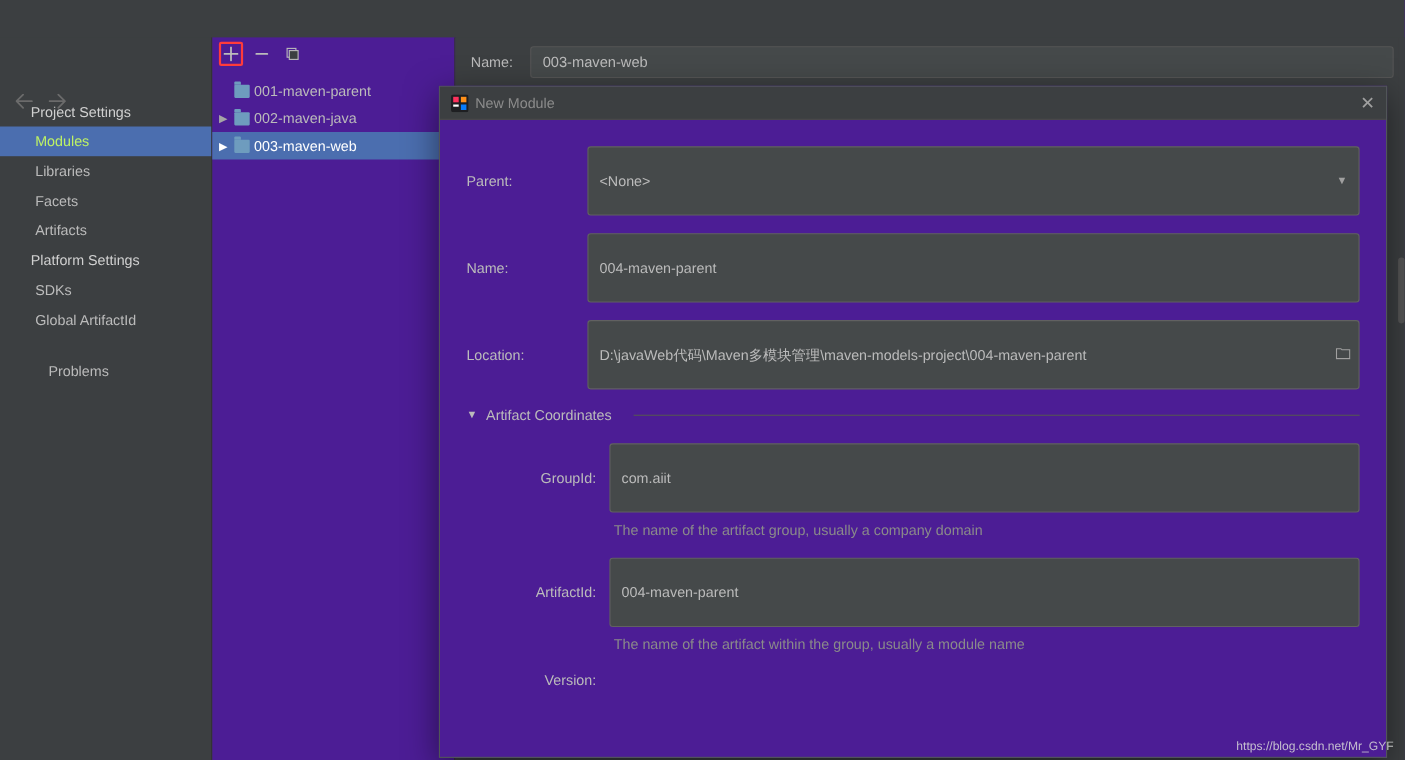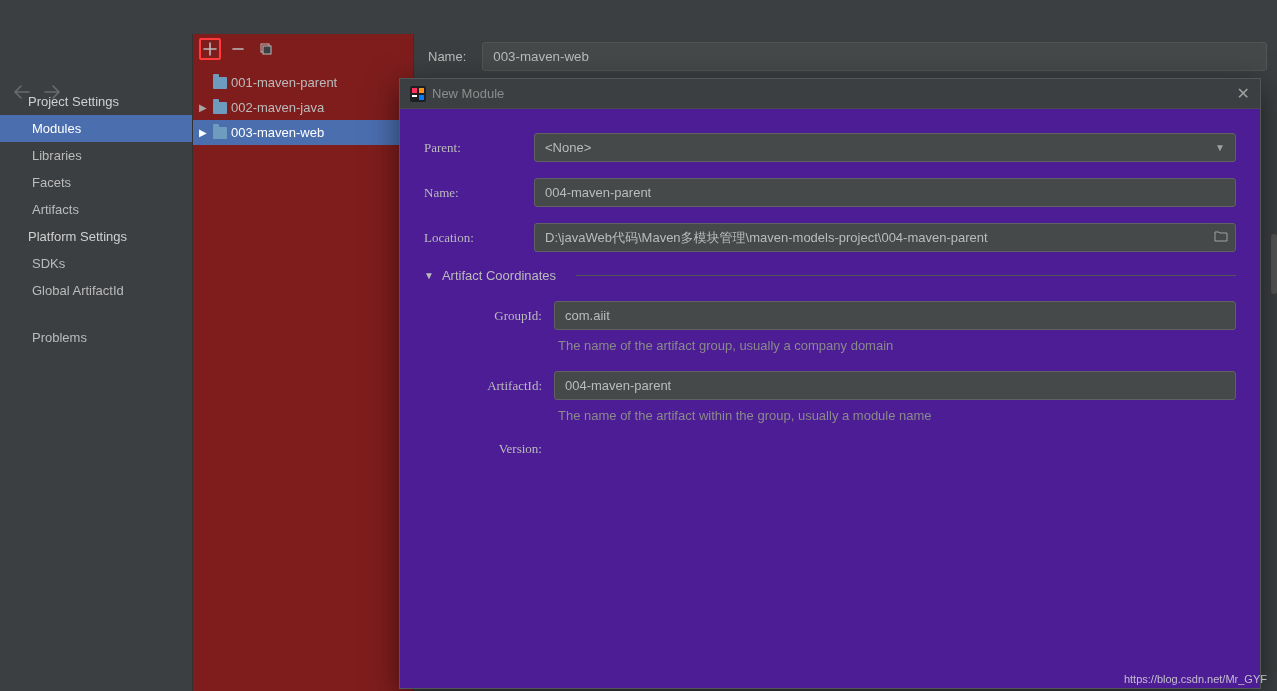--- a/index.html
+++ b/index.html
@@ -14,24 +14,24 @@
   .nav-row { height: 30px; display: flex; align-items: center; padding: 0 10px; gap: 14px; }
   .nav-row .arrow { color: #6b6b6b; }
 
   
   .main { display: flex; height: calc(691px - 34px); position: absolute; top: 34px; left: 0; right: 0; }
 
   
   .sidebar { width: 193px; background: #3c3f41; border-right: 1px solid #323232; padding-top: 14px; }
   .sidebar .section-h { color: #d0d0d0; font-weight: 400; font-size: 13px; padding: 6px 10px 6px 28px; }
   .sidebar .item { padding: 6px 10px 6px 32px; color: #bbbbbb; cursor: pointer; }
-  .sidebar .item.selected { background: #4b6eaf; color: #ffffff; }
-
-  
-  .tree-col { width: 221px; border-right: 1px solid #323232; padding-top: 0; background: #7f1d1d; }
+  .sidebar .item.selected { background: #4b6eaf; color: #bef264; }
+
+  
+  .tree-col { width: 221px; border-right: 1px solid #323232; padding-top: 0; background: #4c1d95; }
   .tree-toolbar { height: 30px; display: flex; align-items: center; gap: 6px; padding: 0 6px; }
   .tb-btn { width: 22px; height: 22px; display: flex; align-items: center; justify-content: center; color: #bbbbbb; cursor: pointer; }
   .tb-btn.highlight { border: 2px solid #ff3b3b; border-radius: 2px; }
   .tree { padding-top: 6px; }
   .tree-row { display: flex; align-items: center; height: 25px; padding-left: 6px; gap: 4px; color: #bbbbbb; cursor: pointer; }
   .tree-row.selected { background: #4b6eaf; color: #ffffff; }
   .tree-row .exp { width: 10px; color: #a6a6a6; font-size: 10px; }
   .folder-icon { width: 14px; height: 12px; background: #6e9cbe; border-radius: 1px; position: relative; }
   .folder-icon::before { content:""; position:absolute; top:-3px; left:0; width:6px; height:3px; background:#6e9cbe; border-radius:1px 1px 0 0;}
 
@@ -42,22 +42,22 @@
   .detail-header .val { flex:1; margin-right: 10px; padding: 6px 10px; border: 1px solid #555; background: #45494a; color: #bbbbbb; border-radius: 3px; }
 
   
   .dialog { position: absolute; left: 399px; top: 78px; width: 862px; height: 611px; background: #4c1d95; border: 1px solid #515658; box-shadow: 0 8px 30px rgba(0,0,0,0.5); }
   .dlg-titlebar { height: 30px; display: flex; align-items: center; padding: 0 10px; background: #3c3f41; border-bottom: 1px solid #4a4a4a; }
   .dlg-titlebar .title { color: #8c8c8c; font-size: 13px; margin-left: 6px; }
   .dlg-titlebar .close { margin-left: auto; color: #a0a0a0; cursor: pointer; font-size: 16px; }
 
   .dlg-body { padding: 24px 24px 10px 24px; }
   .form-row { display: flex; align-items: center; margin-bottom: 16px; }
-  .form-row .flabel { width: 110px; color: #bbbbbb; font-family: Liberation Serif, serif; }
-  .form-input, .form-select { flex: 1; background: #45494a; border: 1px solid #616161; color: #bbbbbb; padding: 6px 10px; border-radius: 3px; font-size: 13px; }
+  .form-row .flabel { width: 110px; color: #bbbbbb; }
+  .form-input, .form-select { flex: 1; background: #45494a; border: 1px solid #616161; color: #bbbbbb; padding: 23px 10px; border-radius: 3px; font-size: 13px; }
   .form-select { display:flex; align-items:center; justify-content:space-between; cursor:pointer; }
   .form-select .caret { color:#a0a0a0; font-size:10px; }
   .loc-wrap { flex:1; display:flex; align-items:center; background:#45494a; border:1px solid #616161; border-radius:3px; }
   .loc-wrap .form-input { border:none; background:transparent; flex:1; }
   .loc-wrap .browse { width:28px; text-align:center; color:#a0a0a0; cursor:pointer; }
 
   .coords-header { display:flex; align-items:center; gap:8px; color:#bbbbbb; margin: 12px 0 18px 0; cursor:pointer; }
   .coords-header .tri { font-size:10px; }
   .coords-header::after { content:""; flex:1; height:1px; background:#555; margin-left:12px; }
 
@@ -110,21 +110,21 @@
     <div style="height:40px;"></div>
     <div class="section-h">Project Settings</div>
     <div class="item selected">Modules</div>
     <div class="item">Libraries</div>
     <div class="item">Facets</div>
     <div class="item">Artifacts</div>
     <div class="section-h">Platform Settings</div>
     <div class="item">SDKs</div>
     <div class="item">Global ArtifactId</div>
     <div style="height:20px;"></div>
-    <div class="item" style="padding-left:32px;">Problems</div>
+    <div class="item" style="padding-left:44px;">Problems</div>
   </div>
 
   <div class="tree-col">
     <div class="tree-toolbar">
       <div class="tb-btn highlight" title="Add">
         <svg width="14" height="14" viewBox="0 0 14 14">
             <path d="M7 1 V13 M1 7 H13" stroke="#bbbbbb" stroke-width="1.6" stroke-linecap="round"></path>
           </svg>
       </div>
       <div class="tb-btn" title="Remove">

